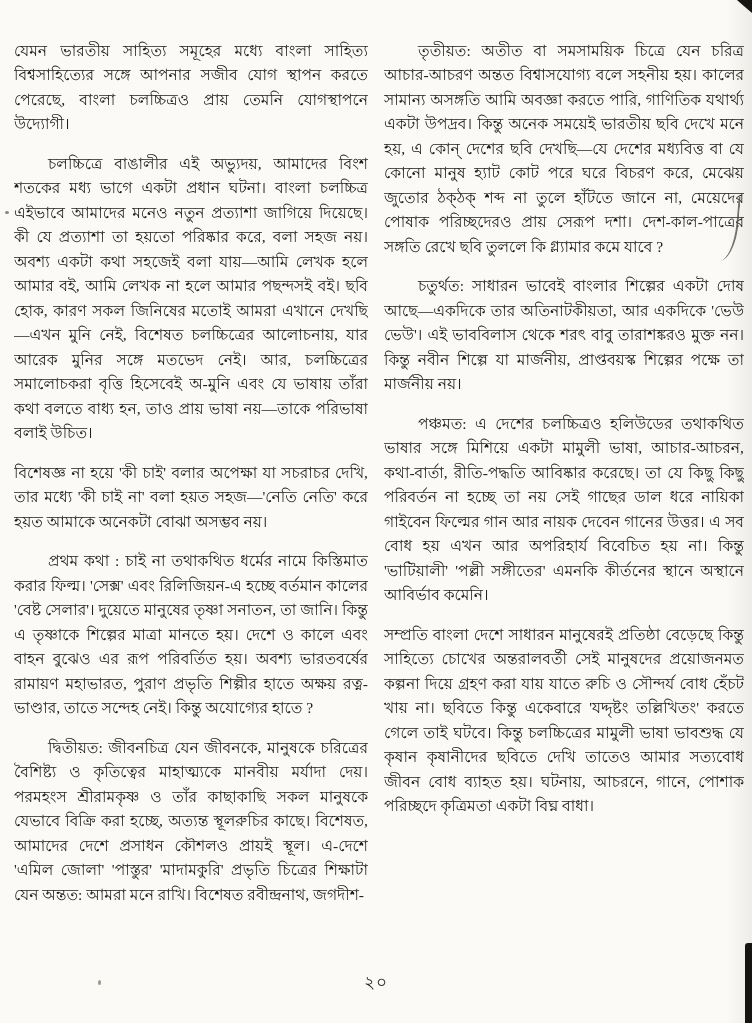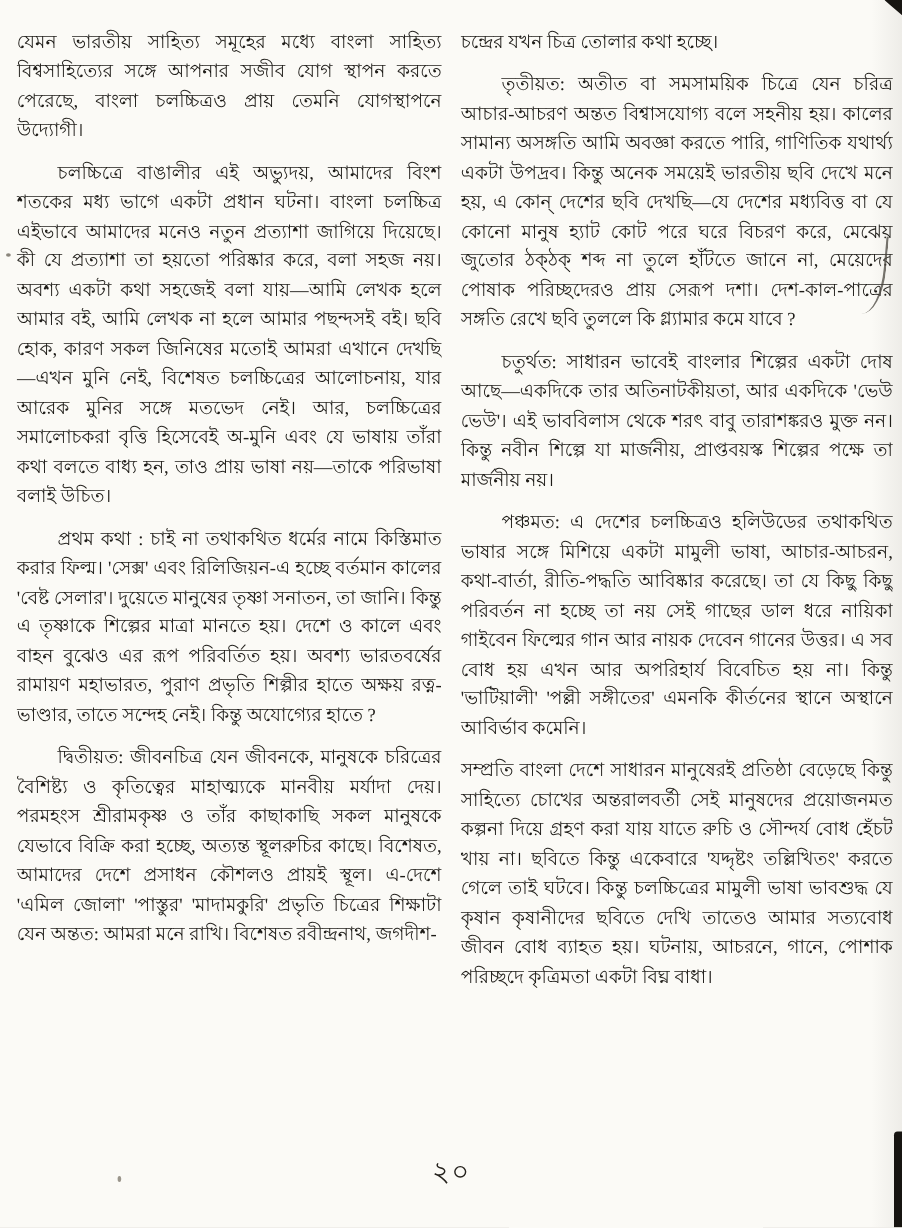--- a/index.html
+++ b/index.html
@@ -25,30 +25,30 @@
   .col {
     height: 934px;
     overflow: hidden;
     font-size: 15.5px;
     line-height: 1.58;
     text-align: justify;
     text-justify: inter-word;
   }
   .col-left  { width: 354px; }
   .col-right { width: 360px; }
-  .para { margin: 0 0 11px 0; }
+  .para { margin: 15px 0 11px 0; }
   .para.indent { text-indent: 34px; }
   .lead { font-weight: normal; }
   .page-number {
     position: absolute;
     left: 0;
     bottom: 26px;
     width: 100%;
     text-align: center;
-    font-size: 23px;
+    font-size: 17px;
     letter-spacing: 1px;
     color: #24211c;
   }
   
   .artifact { position: absolute; }
   .corner-mark-top-right {
     top: 0; right: 0;
     width: 15px; height: 13px;
     background: #151310;
     clip-path: polygon(0 0, 100% 0, 100% 100%, 30% 30%);
@@ -89,26 +89,26 @@
 </head>
 <body>
 
 <div class="page">
 
   <div class="columns">
 
     <div class="col col-left">
       <p class="para"><span class="lead"></span><span>যেমন ভারতীয় সাহিত্য সমূহের মধ্যে বাংলা সাহিত্য বিশ্বসাহিত্যের সঙ্গে আপনার সজীব যোগ স্থাপন করতে পেরেছে, বাংলা চলচ্চিত্রও প্রায় তেমনি যোগস্থাপনে উদ্যোগী।</span></p>
       <p class="para indent"><span class="lead"></span><span>চলচ্চিত্রে বাঙালীর এই অভ্যুদয়, আমাদের বিংশ শতকের মধ্য ভাগে একটা প্রধান ঘটনা। বাংলা চলচ্চিত্র এইভাবে আমাদের মনেও নতুন প্রত্যাশা জাগিয়ে দিয়েছে। কী যে প্রত্যাশা তা হয়তো পরিষ্কার করে, বলা সহজ নয়। অবশ্য একটা কথা সহজেই বলা যায়—আমি লেখক হলে আমার বই, আমি লেখক না হলে আমার পছন্দসই বই। ছবি হোক, কারণ সকল জিনিষের মতোই আমরা এখানে দেখছি—এখন মুনি নেই, বিশেষত চলচ্চিত্রের আলোচনায়, যার আরেক মুনির সঙ্গে মতভেদ নেই। আর, চলচ্চিত্রের সমালোচকরা বৃত্তি হিসেবেই অ-মুনি এবং যে ভাষায় তাঁরা কথা বলতে বাধ্য হন, তাও প্রায় ভাষা নয়—তাকে পরিভাষা বলাই উচিত।</span></p>
+      <p class="para"><span class="lead"></span><span>বিশেষজ্ঞ না হয়ে 'কী চাই' বলার অপেক্ষা যা সচরাচর দেখি, তার মধ্যে 'কী চাই না' বলা হয়ত সহজ—'নেতি নেতি' করে হয়ত আমাকে অনেকটা বোঝা অসম্ভব নয়।</span></p>
       <p class="para indent"><span class="lead">প্রথম কথা :</span><span> চাই না তথাকথিত ধর্মের নামে কিস্তিমাত করার ফিল্ম। 'সেক্স' এবং রিলিজিয়ন-এ হচ্ছে বর্তমান কালের 'বেষ্ট সেলার'। দুয়েতে মানুষের তৃষ্ণা সনাতন, তা জানি। কিন্তু এ তৃষ্ণাকে শিল্পের মাত্রা মানতে হয়। দেশে ও কালে এবং বাহন বুঝেও এর রূপ পরিবর্তিত হয়। অবশ্য ভারতবর্ষের রামায়ণ মহাভারত, পুরাণ প্রভৃতি শিল্পীর হাতে অক্ষয় রত্ন-ভাণ্ডার, তাতে সন্দেহ নেই। কিন্তু অযোগ্যের হাতে ?</span></p>
       <p class="para indent"><span class="lead">দ্বিতীয়ত:</span><span> জীবনচিত্র যেন জীবনকে, মানুষকে চরিত্রের বৈশিষ্ট্য ও কৃতিত্বের মাহাত্ম্যকে মানবীয় মর্যাদা দেয়। পরমহংস শ্রীরামকৃষ্ণ ও তাঁর কাছাকাছি সকল মানুষকে যেভাবে বিক্রি করা হচ্ছে, অত্যন্ত স্থূলরুচির কাছে। বিশেষত, আমাদের দেশে প্রসাধন কৌশলও প্রায়ই স্থূল। এ-দেশে 'এমিল জোলা' 'পাস্তুর' 'মাদামকুরি' প্রভৃতি চিত্রের শিক্ষাটা যেন অন্তত: আমরা মনে রাখি। বিশেষত রবীন্দ্রনাথ, জগদীশ-</span></p>
     </div>
 
     <div class="col col-right">
-      <p class="para"><span class="lead"></span><span>চন্দ্রের যখন চিত্র তোলার কথা হচ্ছে।</span></p>
       <p class="para indent"><span class="lead">তৃতীয়ত:</span><span> অতীত বা সমসাময়িক চিত্রে যেন চরিত্র আচার-আচরণ অন্তত বিশ্বাসযোগ্য বলে সহনীয় হয়। কালের সামান্য অসঙ্গতি আমি অবজ্ঞা করতে পারি, গাণিতিক যথার্থ্য একটা উপদ্রব। কিন্তু অনেক সময়েই ভারতীয় ছবি দেখে মনে হয়, এ কোন্ দেশের ছবি দেখছি—যে দেশের মধ্যবিত্ত বা যে কোনো মানুষ হ্যাট কোট পরে ঘরে বিচরণ করে, মেঝেয় জুতোর ঠক্‌ঠক্‌ শব্দ না তুলে হাঁটতে জানে না, মেয়েদের পোষাক পরিচ্ছদেরও প্রায় সেরূপ দশা। দেশ-কাল-পাত্রের সঙ্গতি রেখে ছবি তুললে কি গ্ল্যামার কমে যাবে ?</span></p>
       <p class="para indent"><span class="lead">চতুর্থত:</span><span> সাধারন ভাবেই বাংলার শিল্পের একটা দোষ আছে—একদিকে তার অতিনাটকীয়তা, আর একদিকে 'ভেউ ভেউ'। এই ভাববিলাস থেকে শরৎ বাবু তারাশঙ্করও মুক্ত নন। কিন্তু নবীন শিল্পে যা মার্জনীয়, প্রাপ্তবয়স্ক শিল্পের পক্ষে তা মার্জনীয় নয়।</span></p>
       <p class="para indent"><span class="lead">পঞ্চমত:</span><span> এ দেশের চলচ্চিত্রও হলিউডের তথাকথিত ভাষার সঙ্গে মিশিয়ে একটা মামুলী ভাষা, আচার-আচরন, কথা-বার্তা, রীতি-পদ্ধতি আবিষ্কার করেছে। তা যে কিছু কিছু পরিবর্তন না হচ্ছে তা নয় সেই গাছের ডাল ধরে নায়িকা গাইবেন ফিল্মের গান আর নায়ক দেবেন গানের উত্তর। এ সব বোধ হয় এখন আর অপরিহার্য বিবেচিত হয় না। কিন্তু 'ভাটিয়ালী' 'পল্লী সঙ্গীতের' এমনকি কীর্তনের স্থানে অস্থানে আবির্ভাব কমেনি।</span></p>
       <p class="para"><span class="lead"></span><span>সম্প্রতি বাংলা দেশে সাধারন মানুষেরই প্রতিষ্ঠা বেড়েছে কিন্তু সাহিত্যে চোখের অন্তরালবর্তী সেই মানুষদের প্রয়োজনমত কল্পনা দিয়ে গ্রহণ করা যায় যাতে রুচি ও সৌন্দর্য বোধ হেঁচট খায় না। ছবিতে কিন্তু একেবারে 'যদ্দৃষ্টং তল্লিখিতং' করতে গেলে তাই ঘটবে। কিন্তু চলচ্চিত্রের মামুলী ভাষা ভাবশুদ্ধ যে কৃষান কৃষানীদের ছবিতে দেখি তাতেও আমার সত্যবোধ জীবন বোধ ব্যাহত হয়। ঘটনায়, আচরনে, গানে, পোশাক পরিচ্ছদে কৃত্রিমতা একটা বিঘ্ন বাধা।</span></p>
     </div>
 
   </div>
 
   <div class="page-number">২০</div>
 

